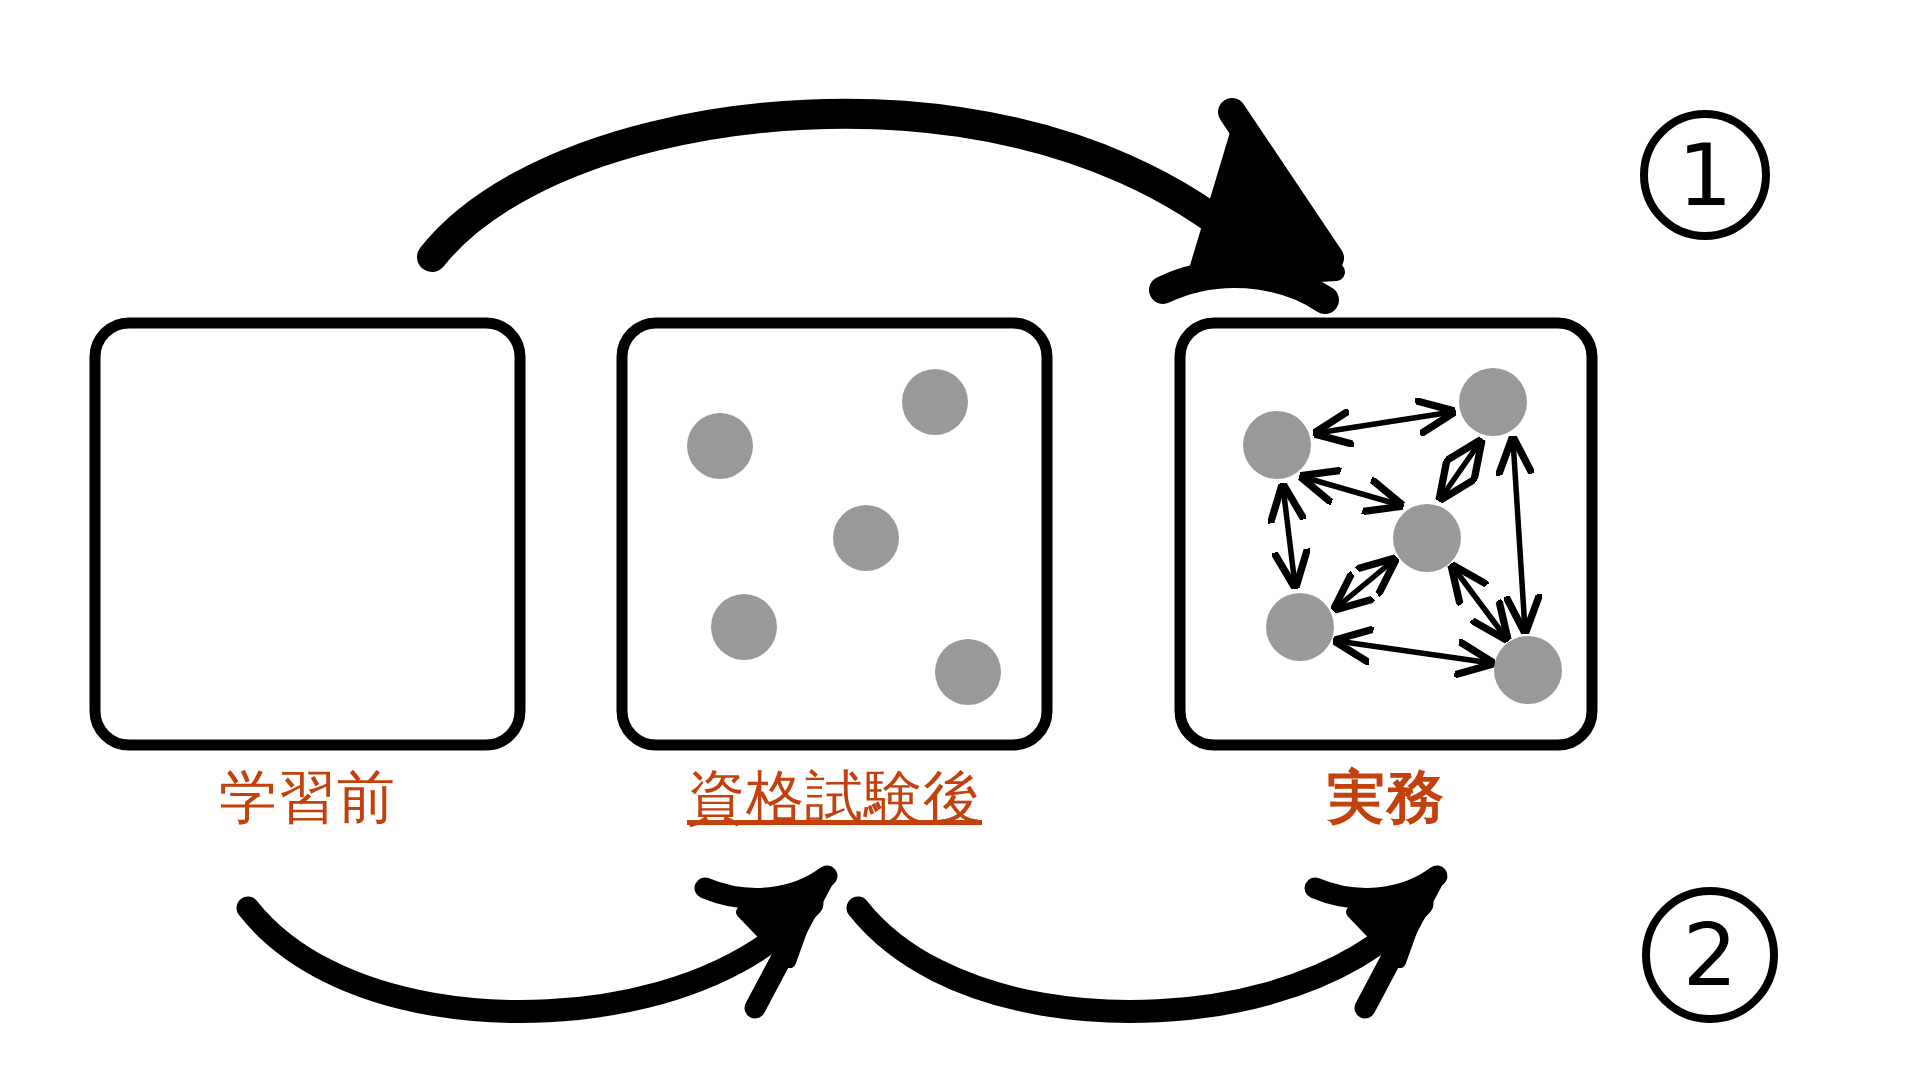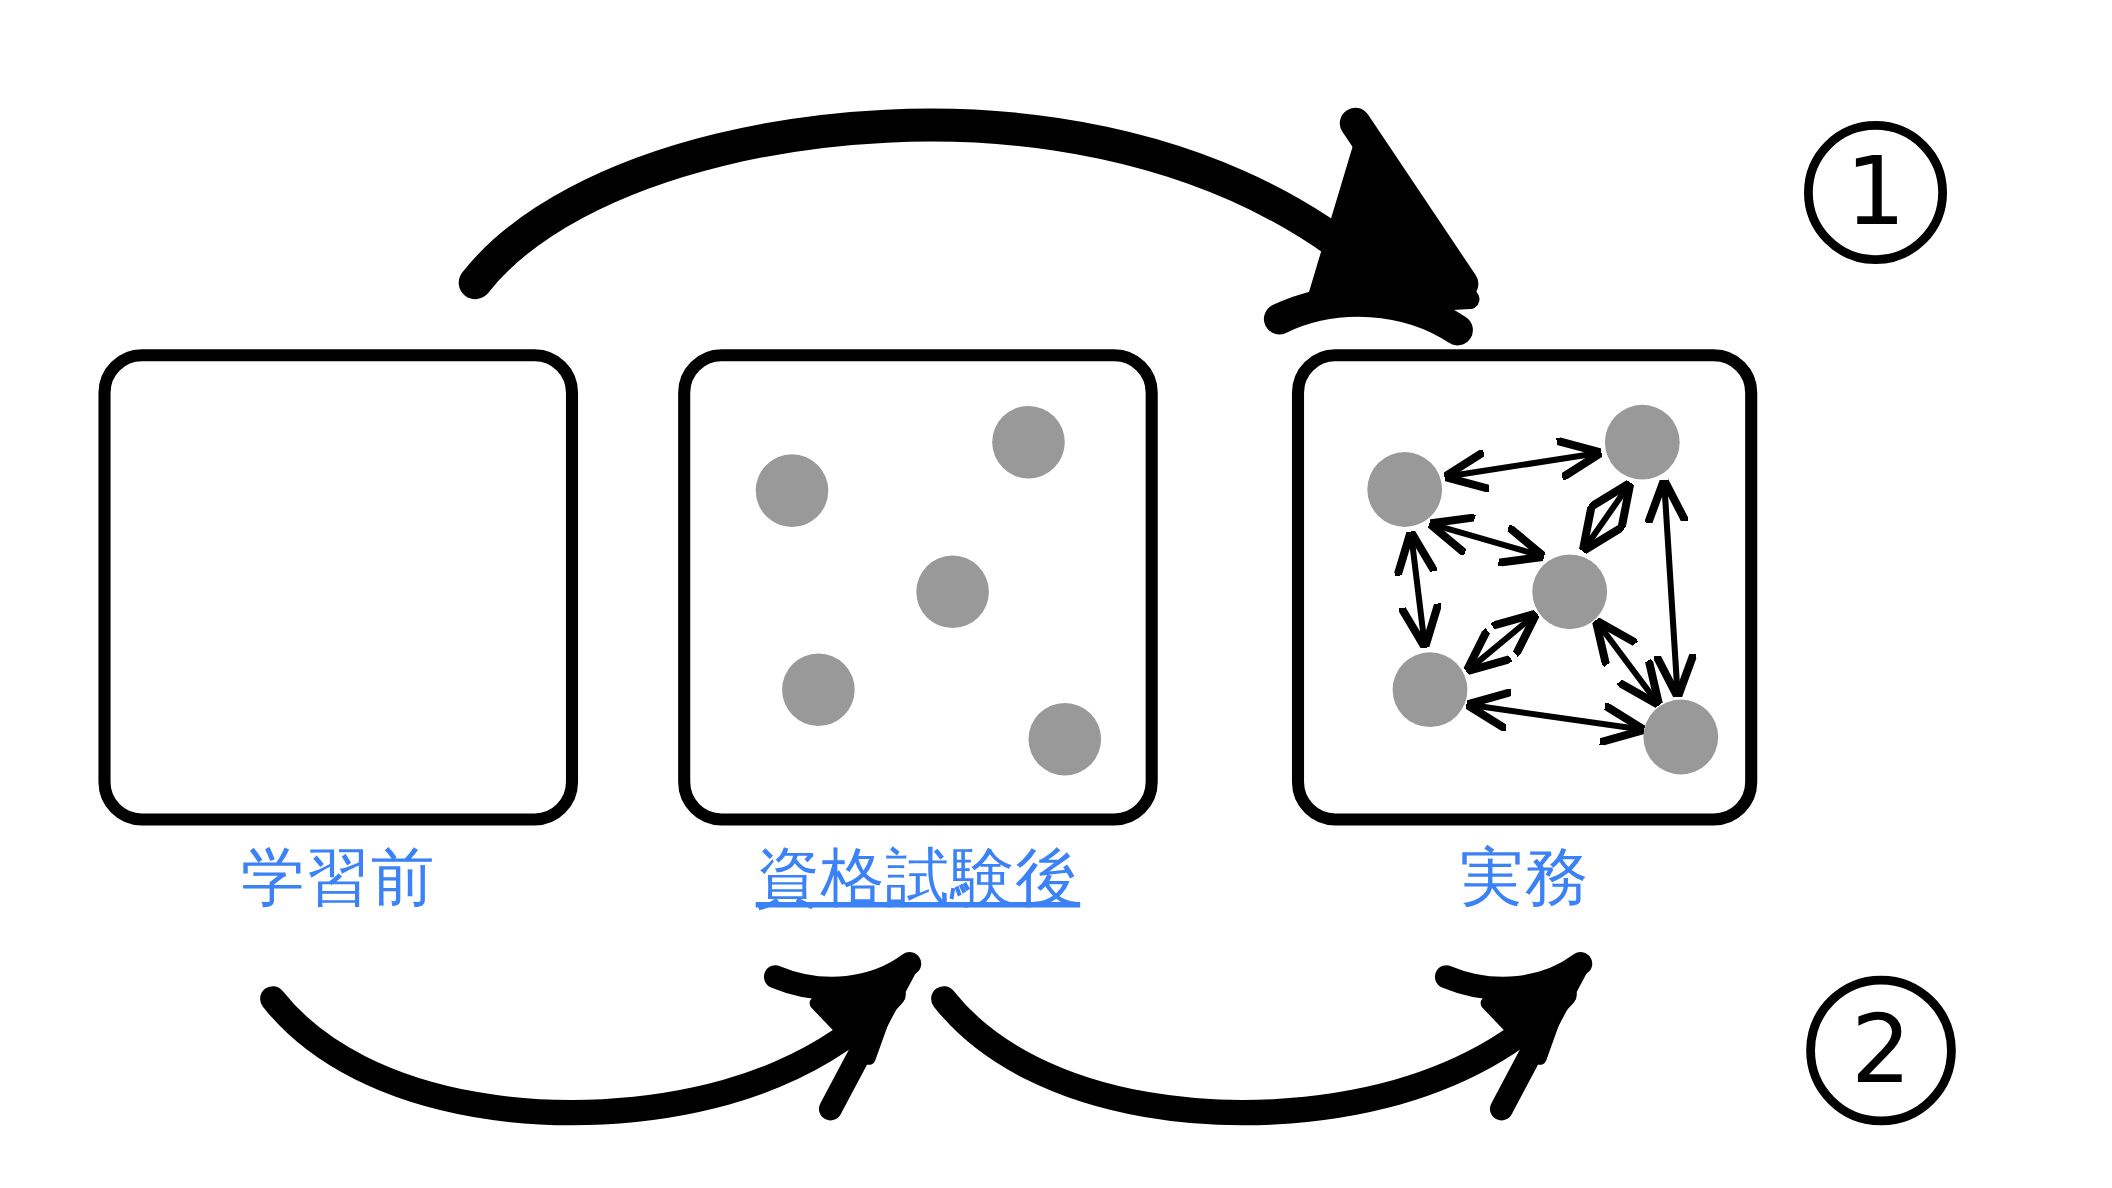--- a/index.html
+++ b/index.html
@@ -24,27 +24,27 @@
     top: 0;
     width: 1920px;
     height: 1080px;
   }
   .stage-label {
     position: absolute;
     text-align: center;
     font-family: "DejaVu Sans", "Liberation Sans", sans-serif;
     font-size: 58px;
     line-height: 1;
-    color: #3b82f6;
+    color: #c2410c;
     white-space: nowrap;
     letter-spacing: 1px;
   }
   #label-0 { left: 95px;  top: 768px; width: 425px; }
   #label-1 { left: 622px; top: 768px; width: 425px; text-decoration: underline; }
-  #label-2 { left: 1180px;top: 768px; width: 412px; }
+  #label-2 { left: 1180px;top: 768px; width: 412px; font-weight: bold; }
 </style>
 </head>
 <body>
 
 <div id="stage">
 
   <svg id="canvas" viewBox="0 0 1920 1080" xmlns="http://www.w3.org/2000/svg">
 
     <g>
       <rect x="95" y="323" width="425" height="422" rx="34" ry="34" fill="#ffffff" stroke="#000000" stroke-width="11"></rect>

